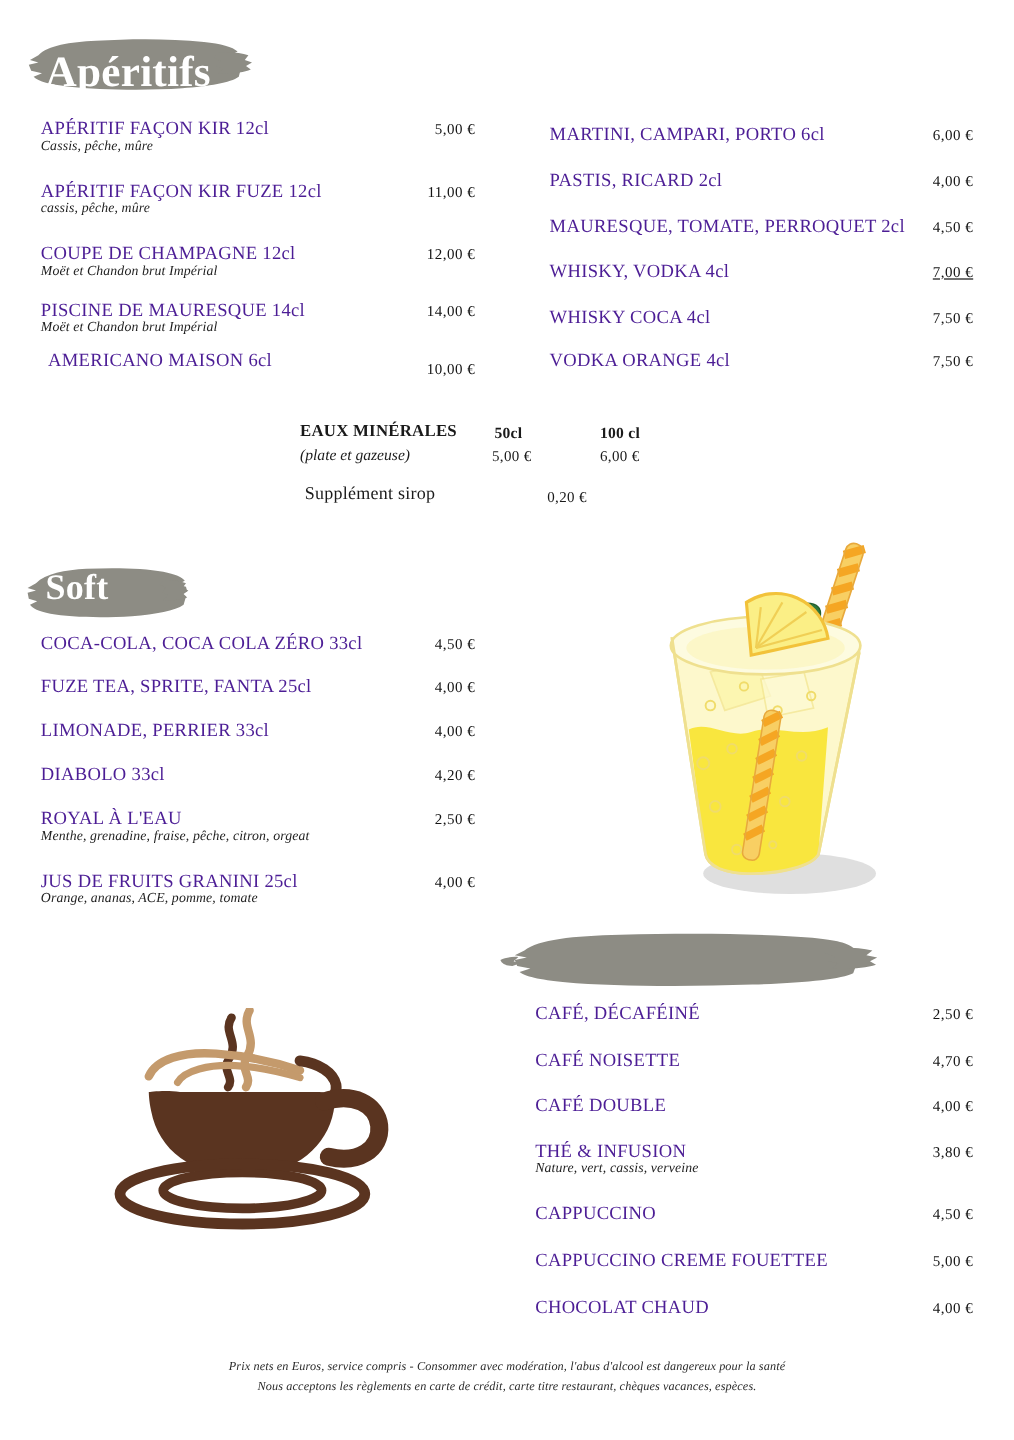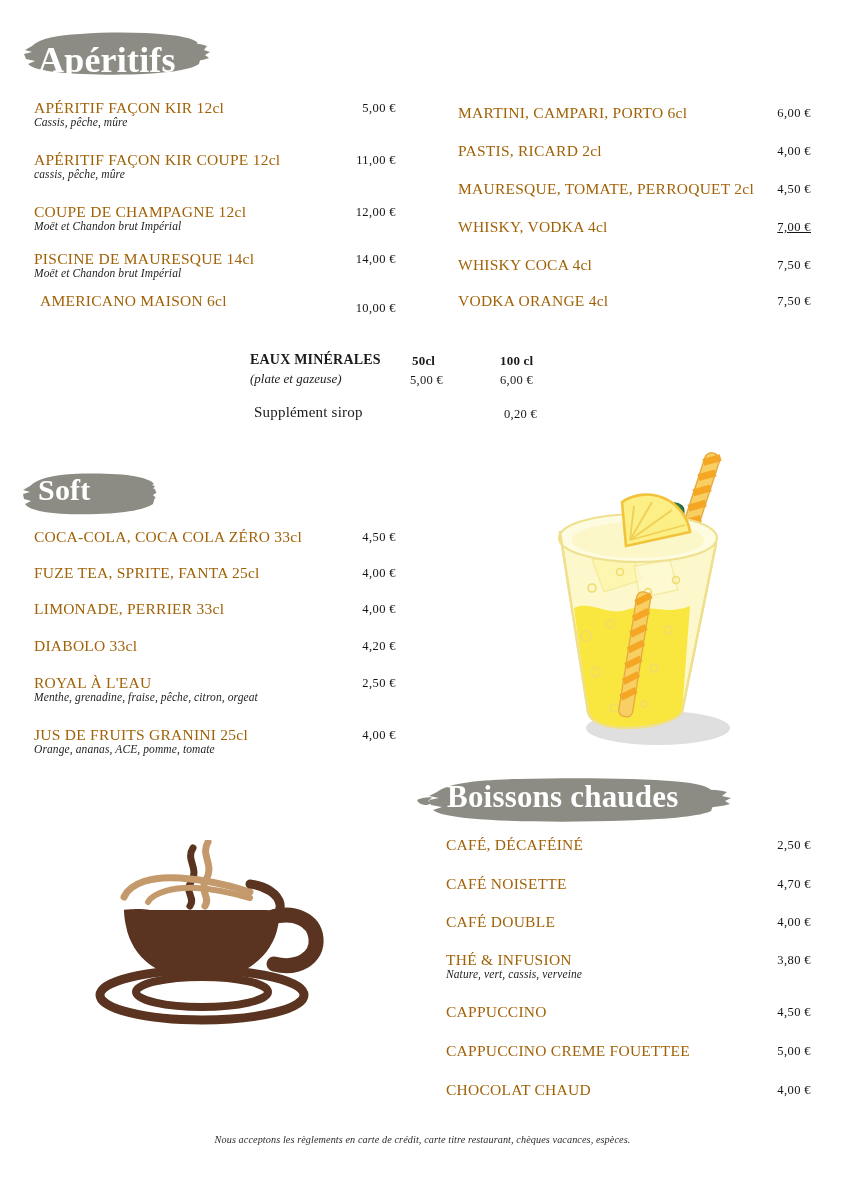--- a/index.html
+++ b/index.html
@@ -48,21 +48,21 @@
     position: absolute;
     display: block;
   }
   .item-name {
     position: absolute;
     left: 0;
     top: 0;
     white-space: nowrap;
     font-size: 15.5px;
     letter-spacing: 0.25px;
-    color: #a16207;
+    color: #4c1d95;
   }
   .item-desc {
     position: absolute;
     left: 0;
     top: 17px;
     white-space: nowrap;
     font-style: italic;
     font-size: 11.5px;
     letter-spacing: 0.1px;
     color: #1d1d1d;
@@ -149,21 +149,21 @@
     </svg>
     <div class="brush-title" style="left:24px; top:20px; font-size:36px;">Apéritifs</div>
   </div>
 
   <div class="item-row" style="left:34px; top:99px; width:362px;">
     <span class="item-name">APÉRITIF FAÇON KIR 12cl</span>
     <span class="item-desc">Cassis, pêche, mûre</span>
     <span class="item-price" style="right:0; width:90px;">5,00 €</span>
   </div>
   <div class="item-row" style="left:34px; top:151px; width:362px;">
-    <span class="item-name">APÉRITIF FAÇON KIR COUPE 12cl</span>
+    <span class="item-name">APÉRITIF FAÇON KIR FUZE 12cl</span>
     <span class="item-desc">cassis, pêche, mûre</span>
     <span class="item-price" style="right:0; width:90px;">11,00 €</span>
   </div>
   <div class="item-row" style="left:34px; top:203px; width:362px;">
     <span class="item-name">COUPE DE CHAMPAGNE 12cl</span>
     <span class="item-desc">Moët et Chandon brut Impérial</span>
     <span class="item-price" style="right:0; width:90px;">12,00 €</span>
   </div>
   <div class="item-row" style="left:34px; top:250px; width:362px;">
     <span class="item-name">PISCINE DE MAURESQUE 14cl</span>
@@ -201,21 +201,21 @@
   </div>
 
   <div class="water-block" style="left:250px; top:352px; width:360px; height:75px;">
     <span class="water-label" style="left:0; top:0;">EAUX MINÉRALES</span>
     <span class="water-sub" style="left:0; top:19px;">(plate et gazeuse)</span>
     <span class="water-col-head" style="left:162px; top:1px;">50cl</span>
     <span class="water-col-price" style="left:160px; top:21px;">5,00 €</span>
     <span class="water-col-head" style="left:250px; top:1px;">100 cl</span>
     <span class="water-col-price" style="left:250px; top:21px;">6,00 €</span>
     <span class="supp-label" style="left:4px; top:52px;text-align:center;">Supplément sirop</span>
-    <span class="supp-price" style="left:206px; top:55px;margin-left:48px;">0,20 €</span>
+    <span class="supp-price" style="left:206px; top:55px;">0,20 €</span>
   </div>
 
   <div class="brush-header" style="left:14px; top:464px; width:150px; height:58px;">
     <svg width="150" height="58" viewBox="0 0 150 58">
       <path fill="#8d8c84" d="M16,22 C24,14 40,11 58,10 C82,9 106,9.5 122,12.5 C132,14.5 138,17 140,20
         L134,23 L141,25 L142,29 L136,31 L141,33 L139,40 C132,45 116,48 96,49.5
         C72,51 44,50.5 28,47.5 C18,45.5 13,43 11,40 L17,37 L10,35 L9,30 L16,28 L9,26 Z"></path>
       <path fill="#8d8c84" d="M122,20 C128,19.5 136,20 141,22 L138,26 L143,28 L139,31 L142,34
         C137,36 129,37 122,36 L126,32 L121,30 L124,26 L119,23 Z"></path>
     </svg>
@@ -312,21 +312,20 @@
 
   <div class="brush-header" style="left:415px; top:770px; width:330px; height:60px;">
     <svg width="330" height="60" viewBox="0 0 330 60">
       <path fill="#8d8c84" d="M22,22 C34,13 62,10 102,9 C160,7.5 222,8 262,11.5 C282,13.5 292,16 296,20
         L288,23 L298,25 L300,29 L292,31 L299,33 L296,41 C286,46 256,49 212,50.5
         C156,52.5 94,52 56,48.5 C34,46.5 22,43.5 18,40 L27,37 L16,35 L14,30 L24,28 L14,26 Z"></path>
       <path fill="#8d8c84" d="M276,20 C288,19 302,19.5 312,22 L307,26 L316,28 L310,31 L315,34
         C306,37 290,38 278,37 L284,33 L275,31 L281,27 L272,24 Z"></path>
       <path fill="#8d8c84" d="M2,30 C6,28 12,27 17,27.5 L13,31 L18,33 L12,35 C7,35 3,33 2,30 Z"></path>
     </svg>
-    <div class="brush-title" style="left:32px; top:11px; font-size:31px;">Boissons chaudes</div>
   </div>
 
   <div class="item-row" style="left:446px; top:836px; width:365px;">
     <span class="item-name">CAFÉ, DÉCAFÉINÉ</span>
     <span class="item-price" style="right:0; width:80px;">2,50 €</span>
   </div>
   <div class="item-row" style="left:446px; top:875px; width:365px;">
     <span class="item-name">CAFÉ NOISETTE</span>
     <span class="item-price" style="right:0; width:80px;">4,70 €</span>
   </div>
@@ -367,16 +366,17 @@
 
       <path d="M180,78 C204,70 224,80 226,98 C228,118 208,130 184,124" fill="none" stroke="#5a3420" stroke-width="15" stroke-linecap="round"></path>
 
       <ellipse cx="112" cy="152" rx="66" ry="15" fill="none" stroke="#5a3420" stroke-width="8"></ellipse>
 
       <ellipse cx="112" cy="155" rx="102" ry="25" fill="none" stroke="#5a3420" stroke-width="9"></ellipse>
     </svg>
   </div>
 
   <div class="footer" style="top:1132px;">
+    <div>Prix nets en Euros, service compris - Consommer avec modération, l'abus d'alcool est dangereux pour la santé</div>
     <div>Nous acceptons les règlements en carte de crédit, carte titre restaurant, chèques vacances, espèces.</div>
   </div>
 
 </div>
 
 </body></html>

